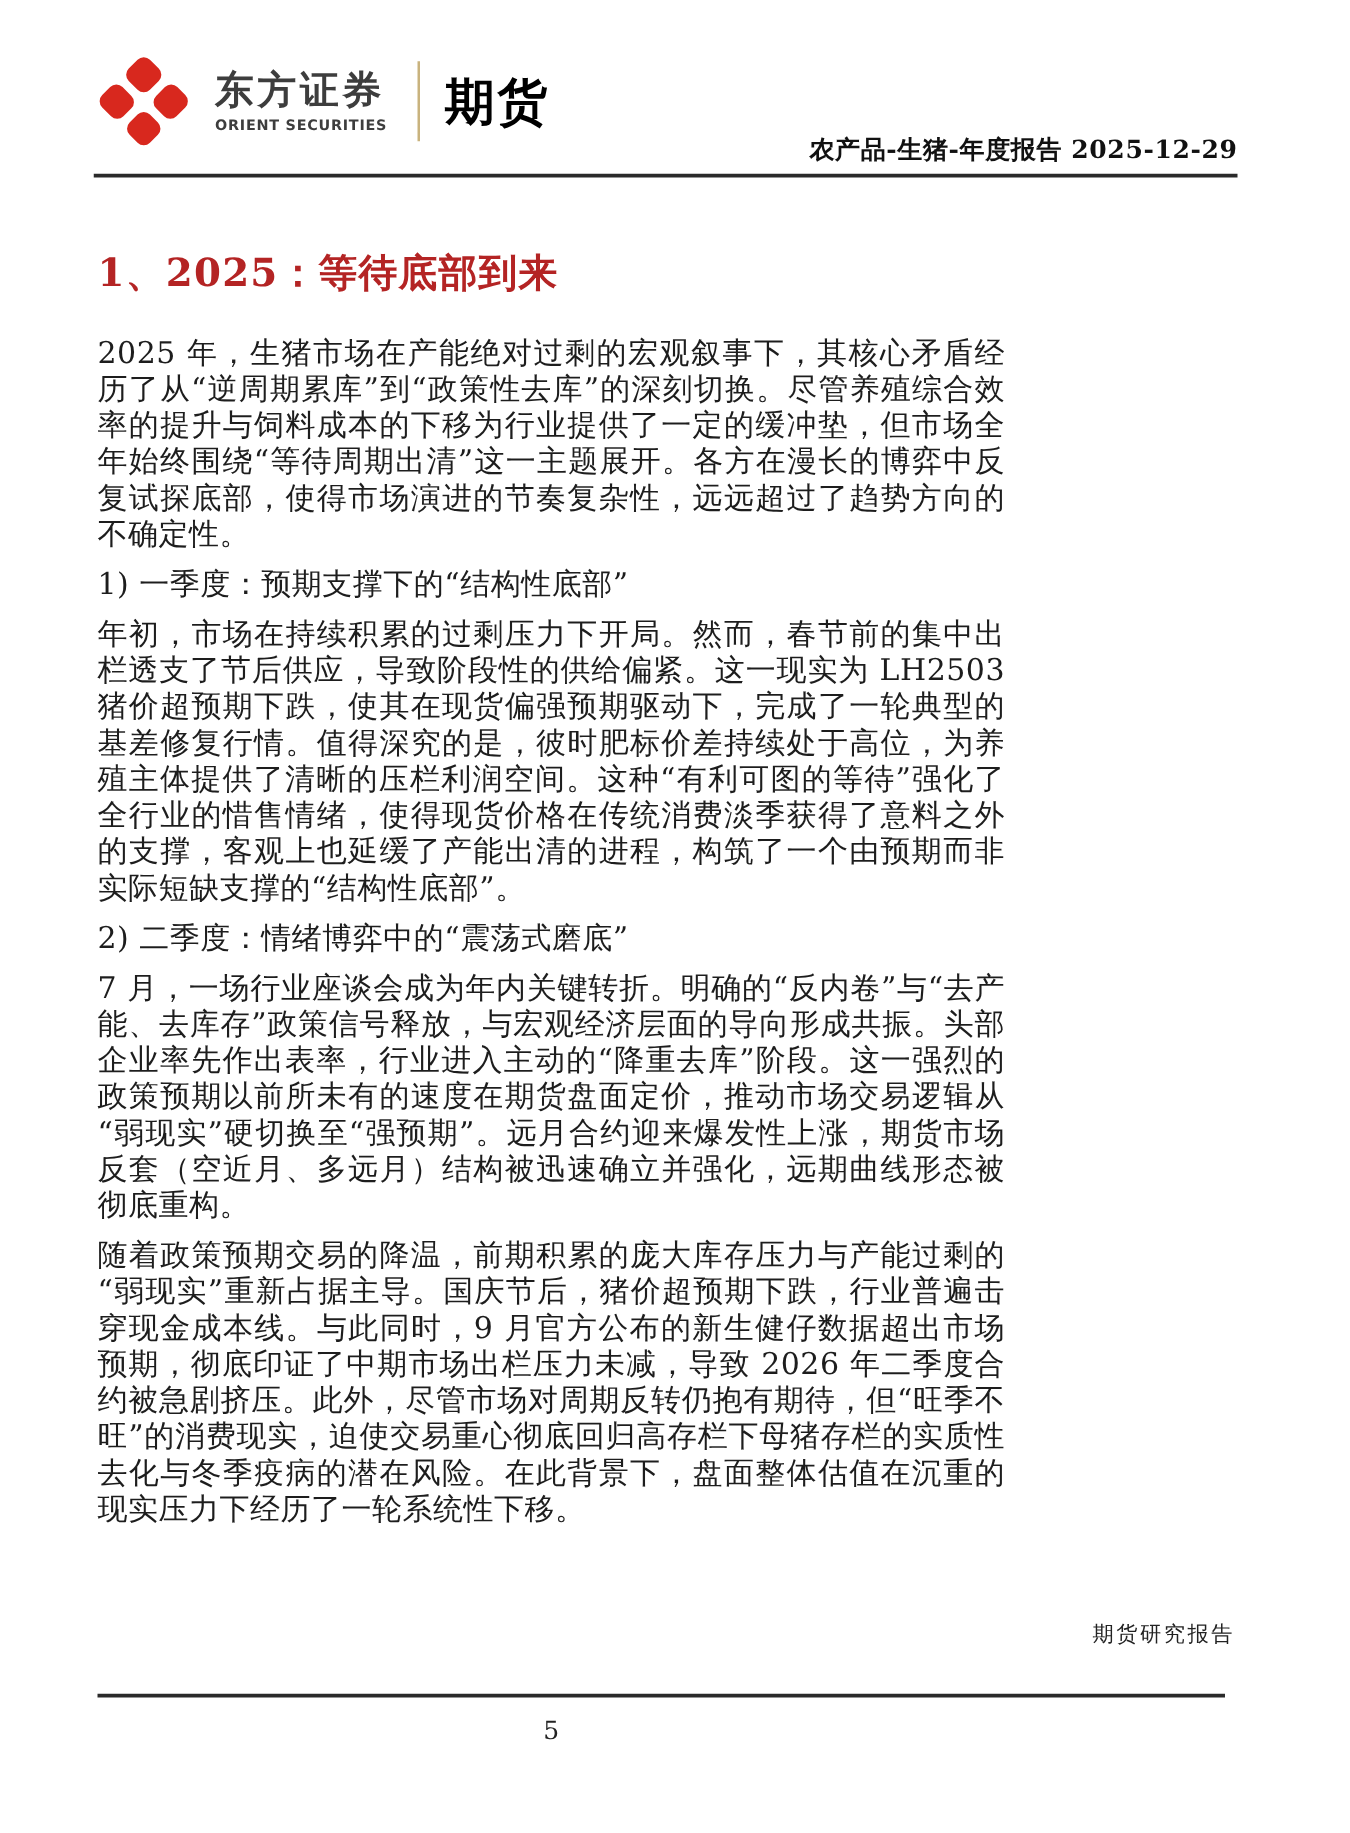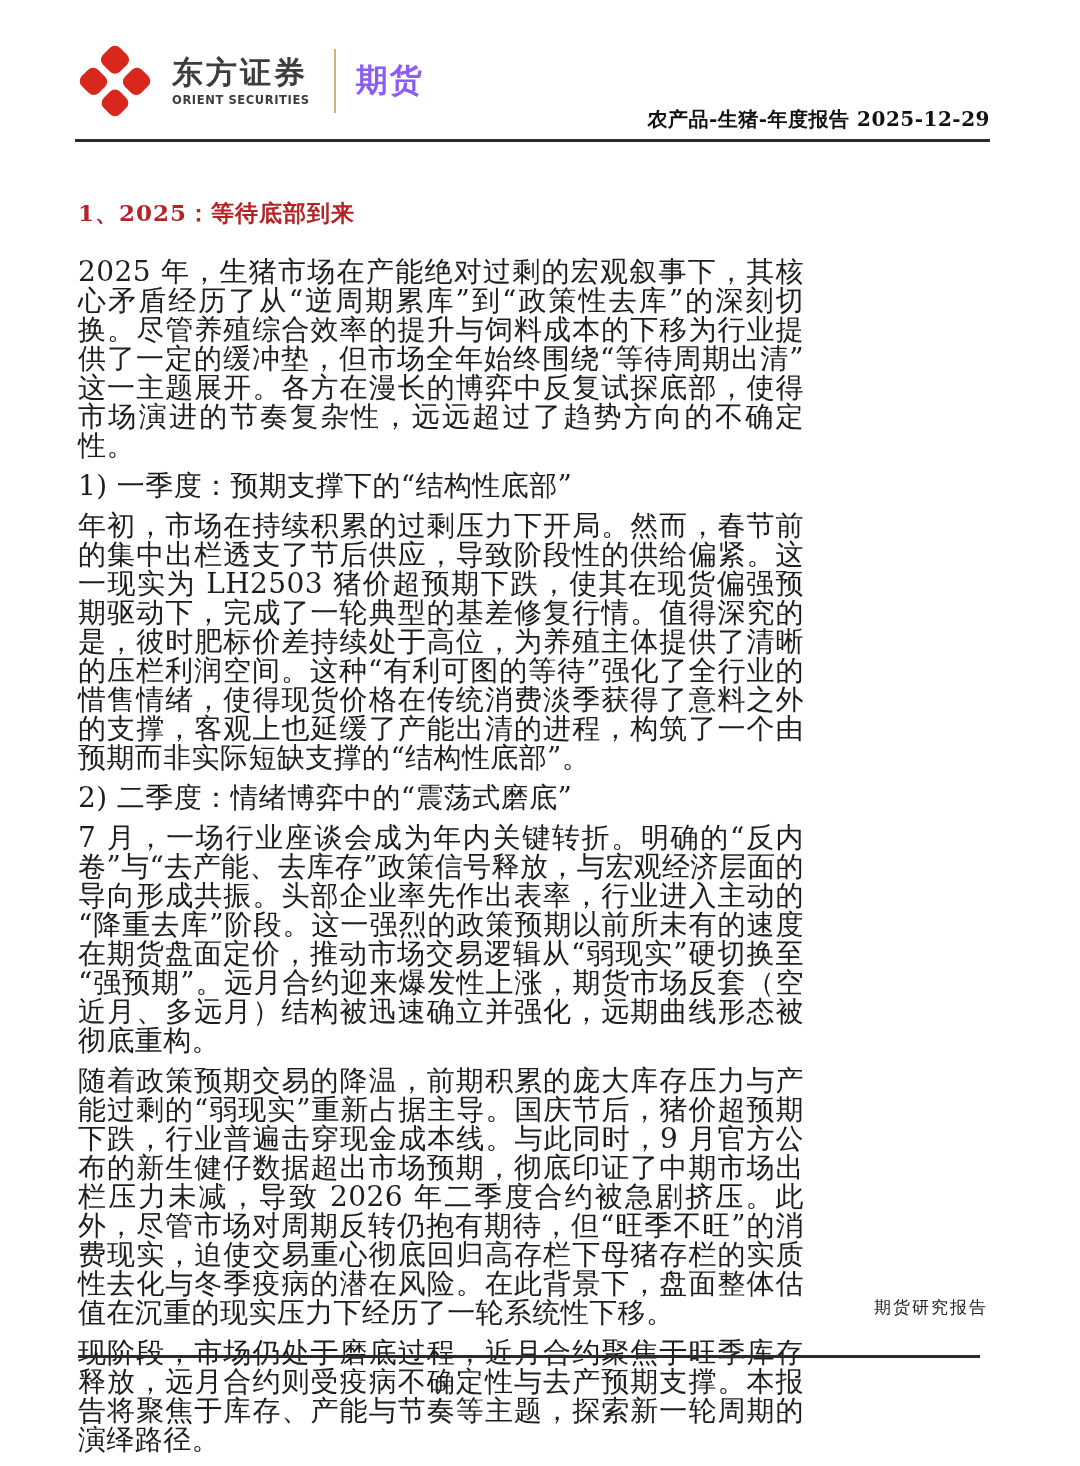--- a/index.html
+++ b/index.html
@@ -42,44 +42,44 @@
   .brand-cn{
     font-size:31px;font-weight:bold;color:#3d3d3d;letter-spacing:3px;line-height:1.1;
   }
   .brand-en{
     font-size:11.5px;font-weight:bold;color:#3d3d3d;letter-spacing:0.6px;margin-top:3px;
   }
   .brand-divider{
     width:2px;height:64px;background:#c9b37e;margin:0 20px 0 24px;
   }
   .brand-unit{
-    font-size:32px;font-weight:bold;color:#8b5cf6;letter-spacing:2px;
+    font-size:40px;font-weight:bold;color:#000000;letter-spacing:2px;
     font-family:"DejaVu Sans","Liberation Sans",sans-serif;
   }
   .header-meta{
     position:absolute;right:90px;top:106px;
     font-size:20px;font-weight:bold;color:#111111;
     letter-spacing:0.5px;
   }
   .header-rule{
     position:absolute;left:75px;top:139px;width:915px;height:2.5px;background:#2a2a2a;
   }
 
   
   .content{
     position:absolute;left:78px;top:198px;width:726px;
   }
   .section-title{
     margin:0 0 28px 0;
-    font-size:23px;font-weight:bold;color:#b42424;
+    font-size:31px;font-weight:bold;color:#b42424;
     letter-spacing:1px;
   }
   .content p{
     margin:0 0 11px 0;
-    font-size:28px;line-height:29px;
+    font-size:24px;line-height:29px;
     text-align:justify;
     letter-spacing:0.4px;
     color:#1d1d1d;
   }
 
   
   .footer-rule{
     position:absolute;left:78px;top:1355px;width:902px;height:2.5px;background:#2a2a2a;
   }
   .footer-page{
@@ -123,20 +123,19 @@
 
     <p>1) 一季度：预期支撑下的“结构性底部”</p>
     <p>年初，市场在持续积累的过剩压力下开局。然而，春节前的集中出栏透支了节后供应，导致阶段性的供给偏紧。这一现实为 LH2503 猪价超预期下跌，使其在现货偏强预期驱动下，完成了一轮典型的基差修复行情。值得深究的是，彼时肥标价差持续处于高位，为养殖主体提供了清晰的压栏利润空间。这种“有利可图的等待”强化了全行业的惜售情绪，使得现货价格在传统消费淡季获得了意料之外的支撑，客观上也延缓了产能出清的进程，构筑了一个由预期而非实际短缺支撑的“结构性底部”。</p>
 
     <p>2) 二季度：情绪博弈中的“震荡式磨底”</p>
 
     <p>7 月，一场行业座谈会成为年内关键转折。明确的“反内卷”与“去产能、去库存”政策信号释放，与宏观经济层面的导向形成共振。头部企业率先作出表率，行业进入主动的“降重去库”阶段。这一强烈的政策预期以前所未有的速度在期货盘面定价，推动市场交易逻辑从“弱现实”硬切换至“强预期”。远月合约迎来爆发性上涨，期货市场反套（空近月、多远月）结构被迅速确立并强化，远期曲线形态被彻底重构。</p>
 
     <p>随着政策预期交易的降温，前期积累的庞大库存压力与产能过剩的“弱现实”重新占据主导。国庆节后，猪价超预期下跌，行业普遍击穿现金成本线。与此同时，9 月官方公布的新生健仔数据超出市场预期，彻底印证了中期市场出栏压力未减，导致 2026 年二季度合约被急剧挤压。此外，尽管市场对周期反转仍抱有期待，但“旺季不旺”的消费现实，迫使交易重心彻底回归高存栏下母猪存栏的实质性去化与冬季疫病的潜在风险。在此背景下，盘面整体估值在沉重的现实压力下经历了一轮系统性下移。</p>
 
-    <p>现阶段，市场仍处于磨底过程，近月合约聚焦于旺季库存释放，远月合约则受疫病不确定性与去产预期支撑。本报告将聚焦于库存、产能与节奏等主题，探索新一轮周期的演绎路径。</p>
   </div>
 
   <div class="footer-rule"></div>
   <div class="footer-page">5</div>
   <div class="footer-label">期货研究报告</div>
 
 </div>
 
 </body></html>

